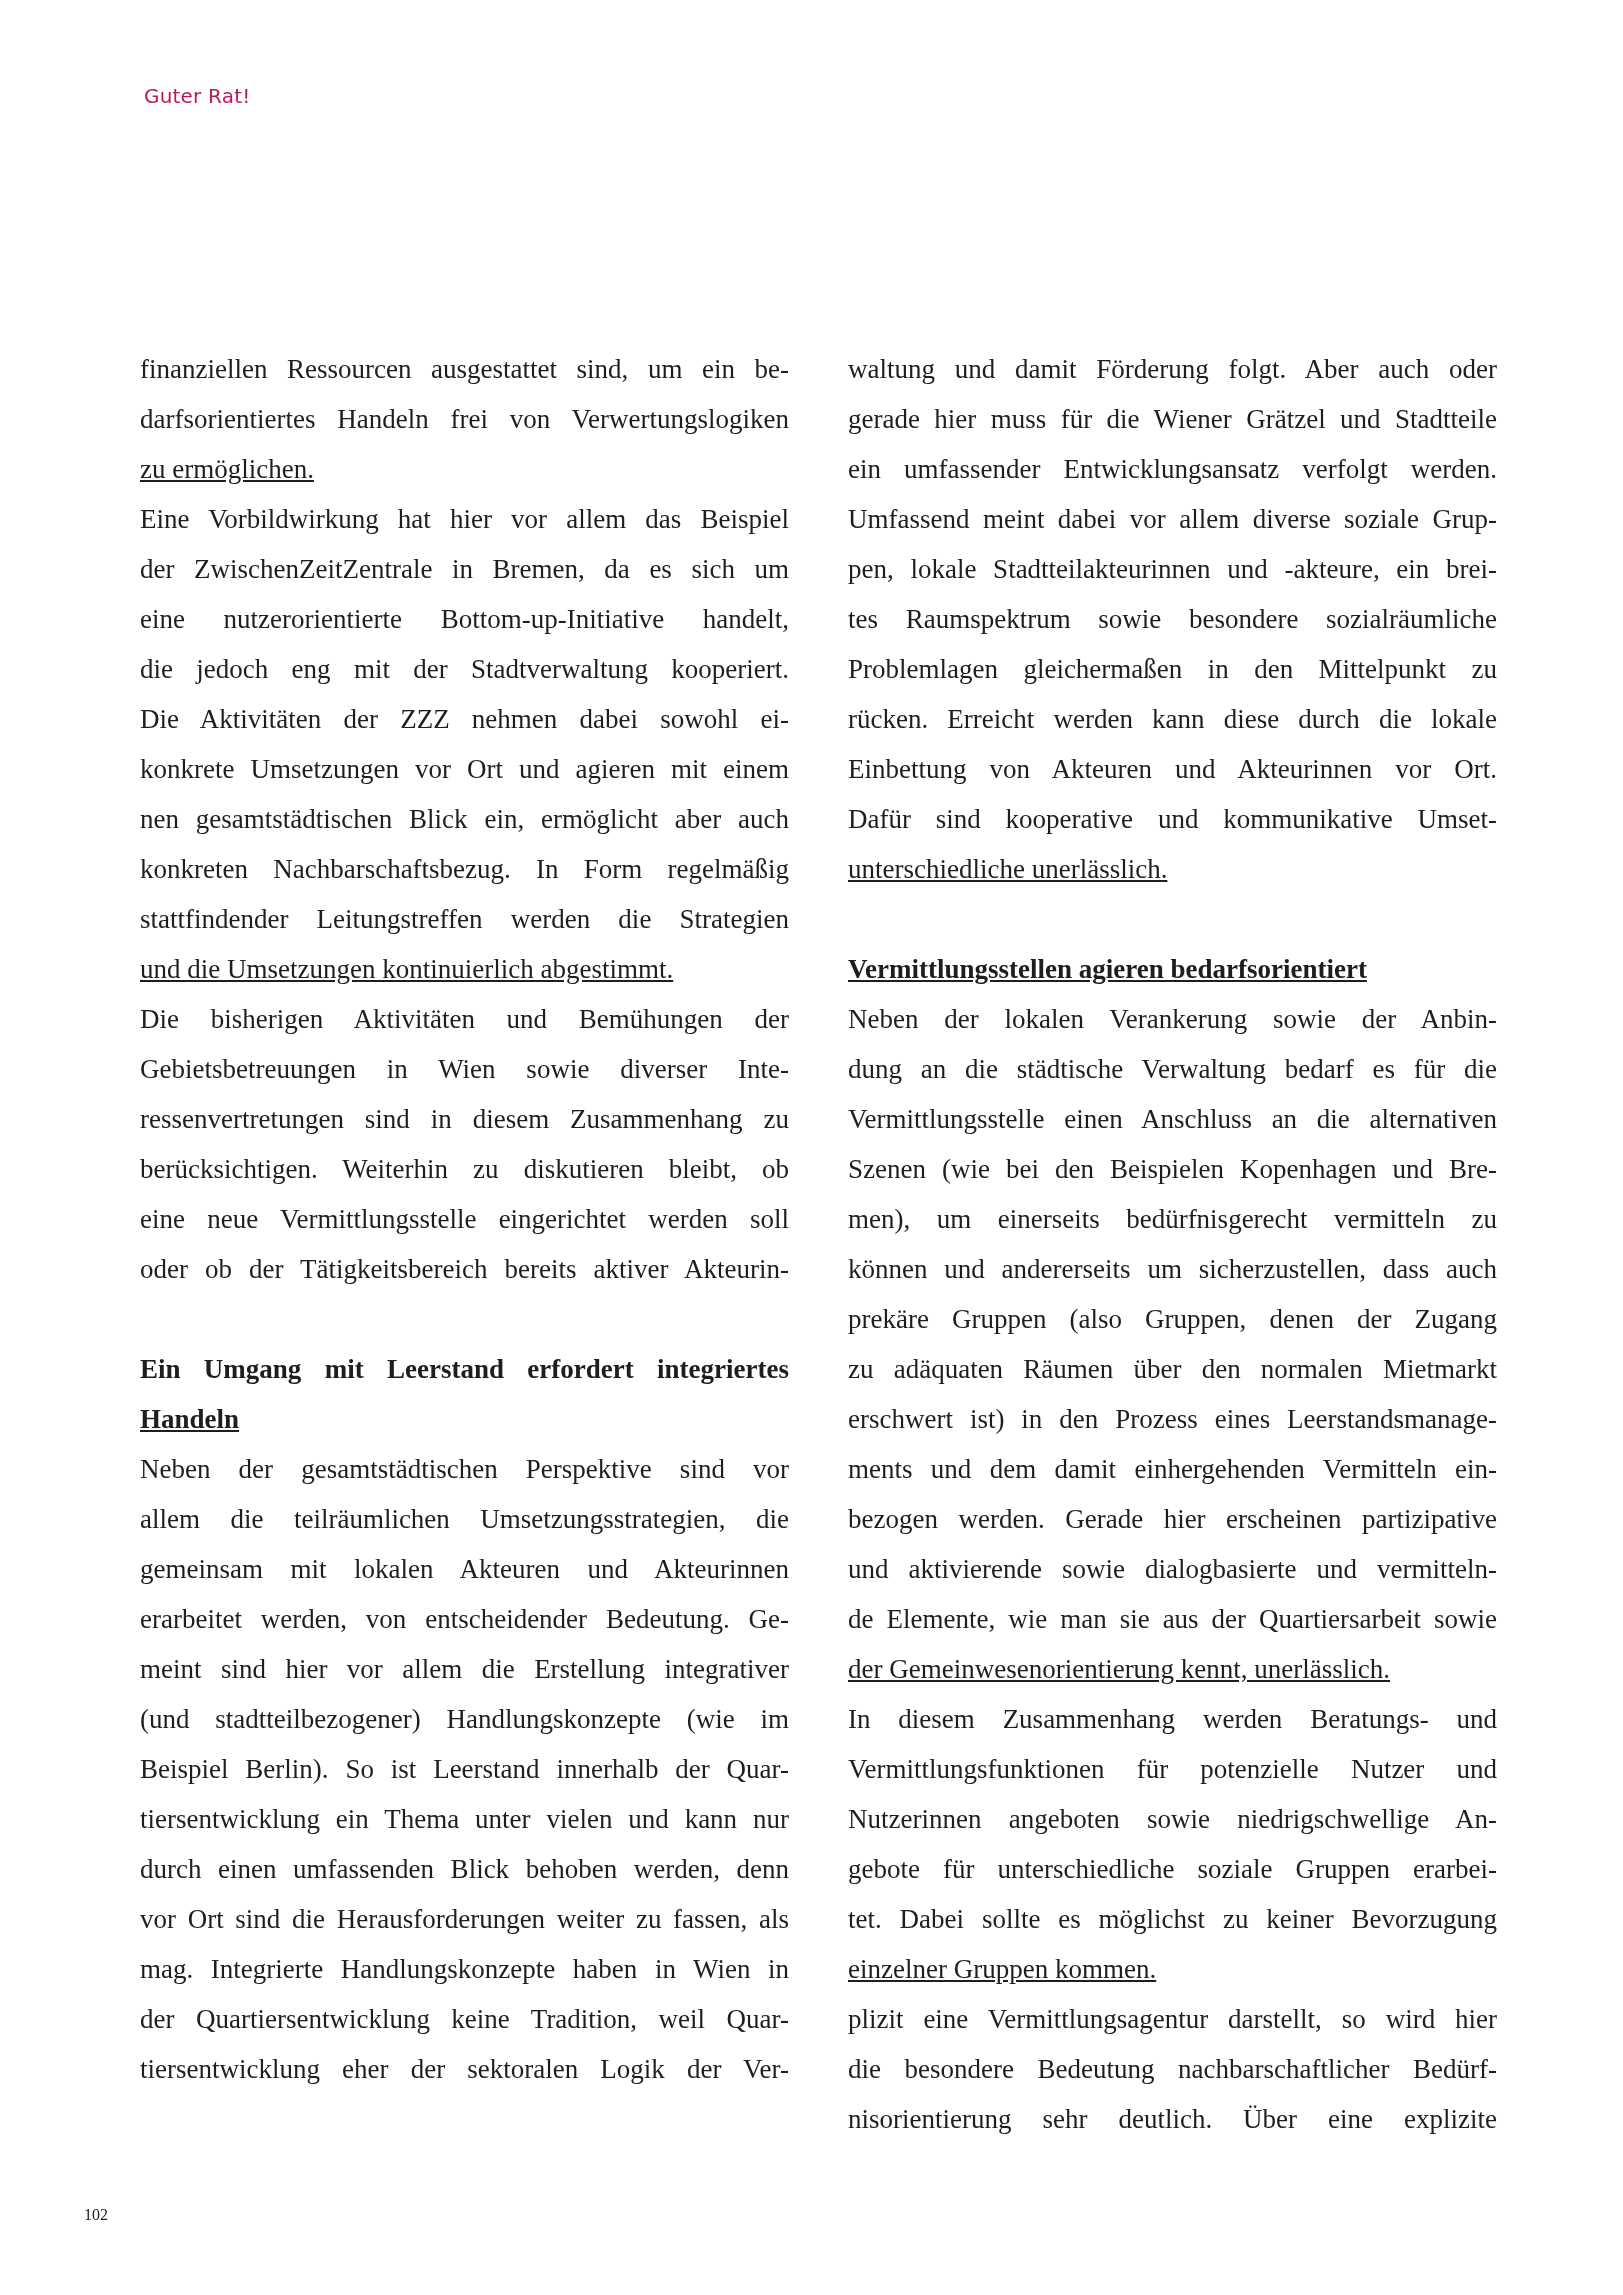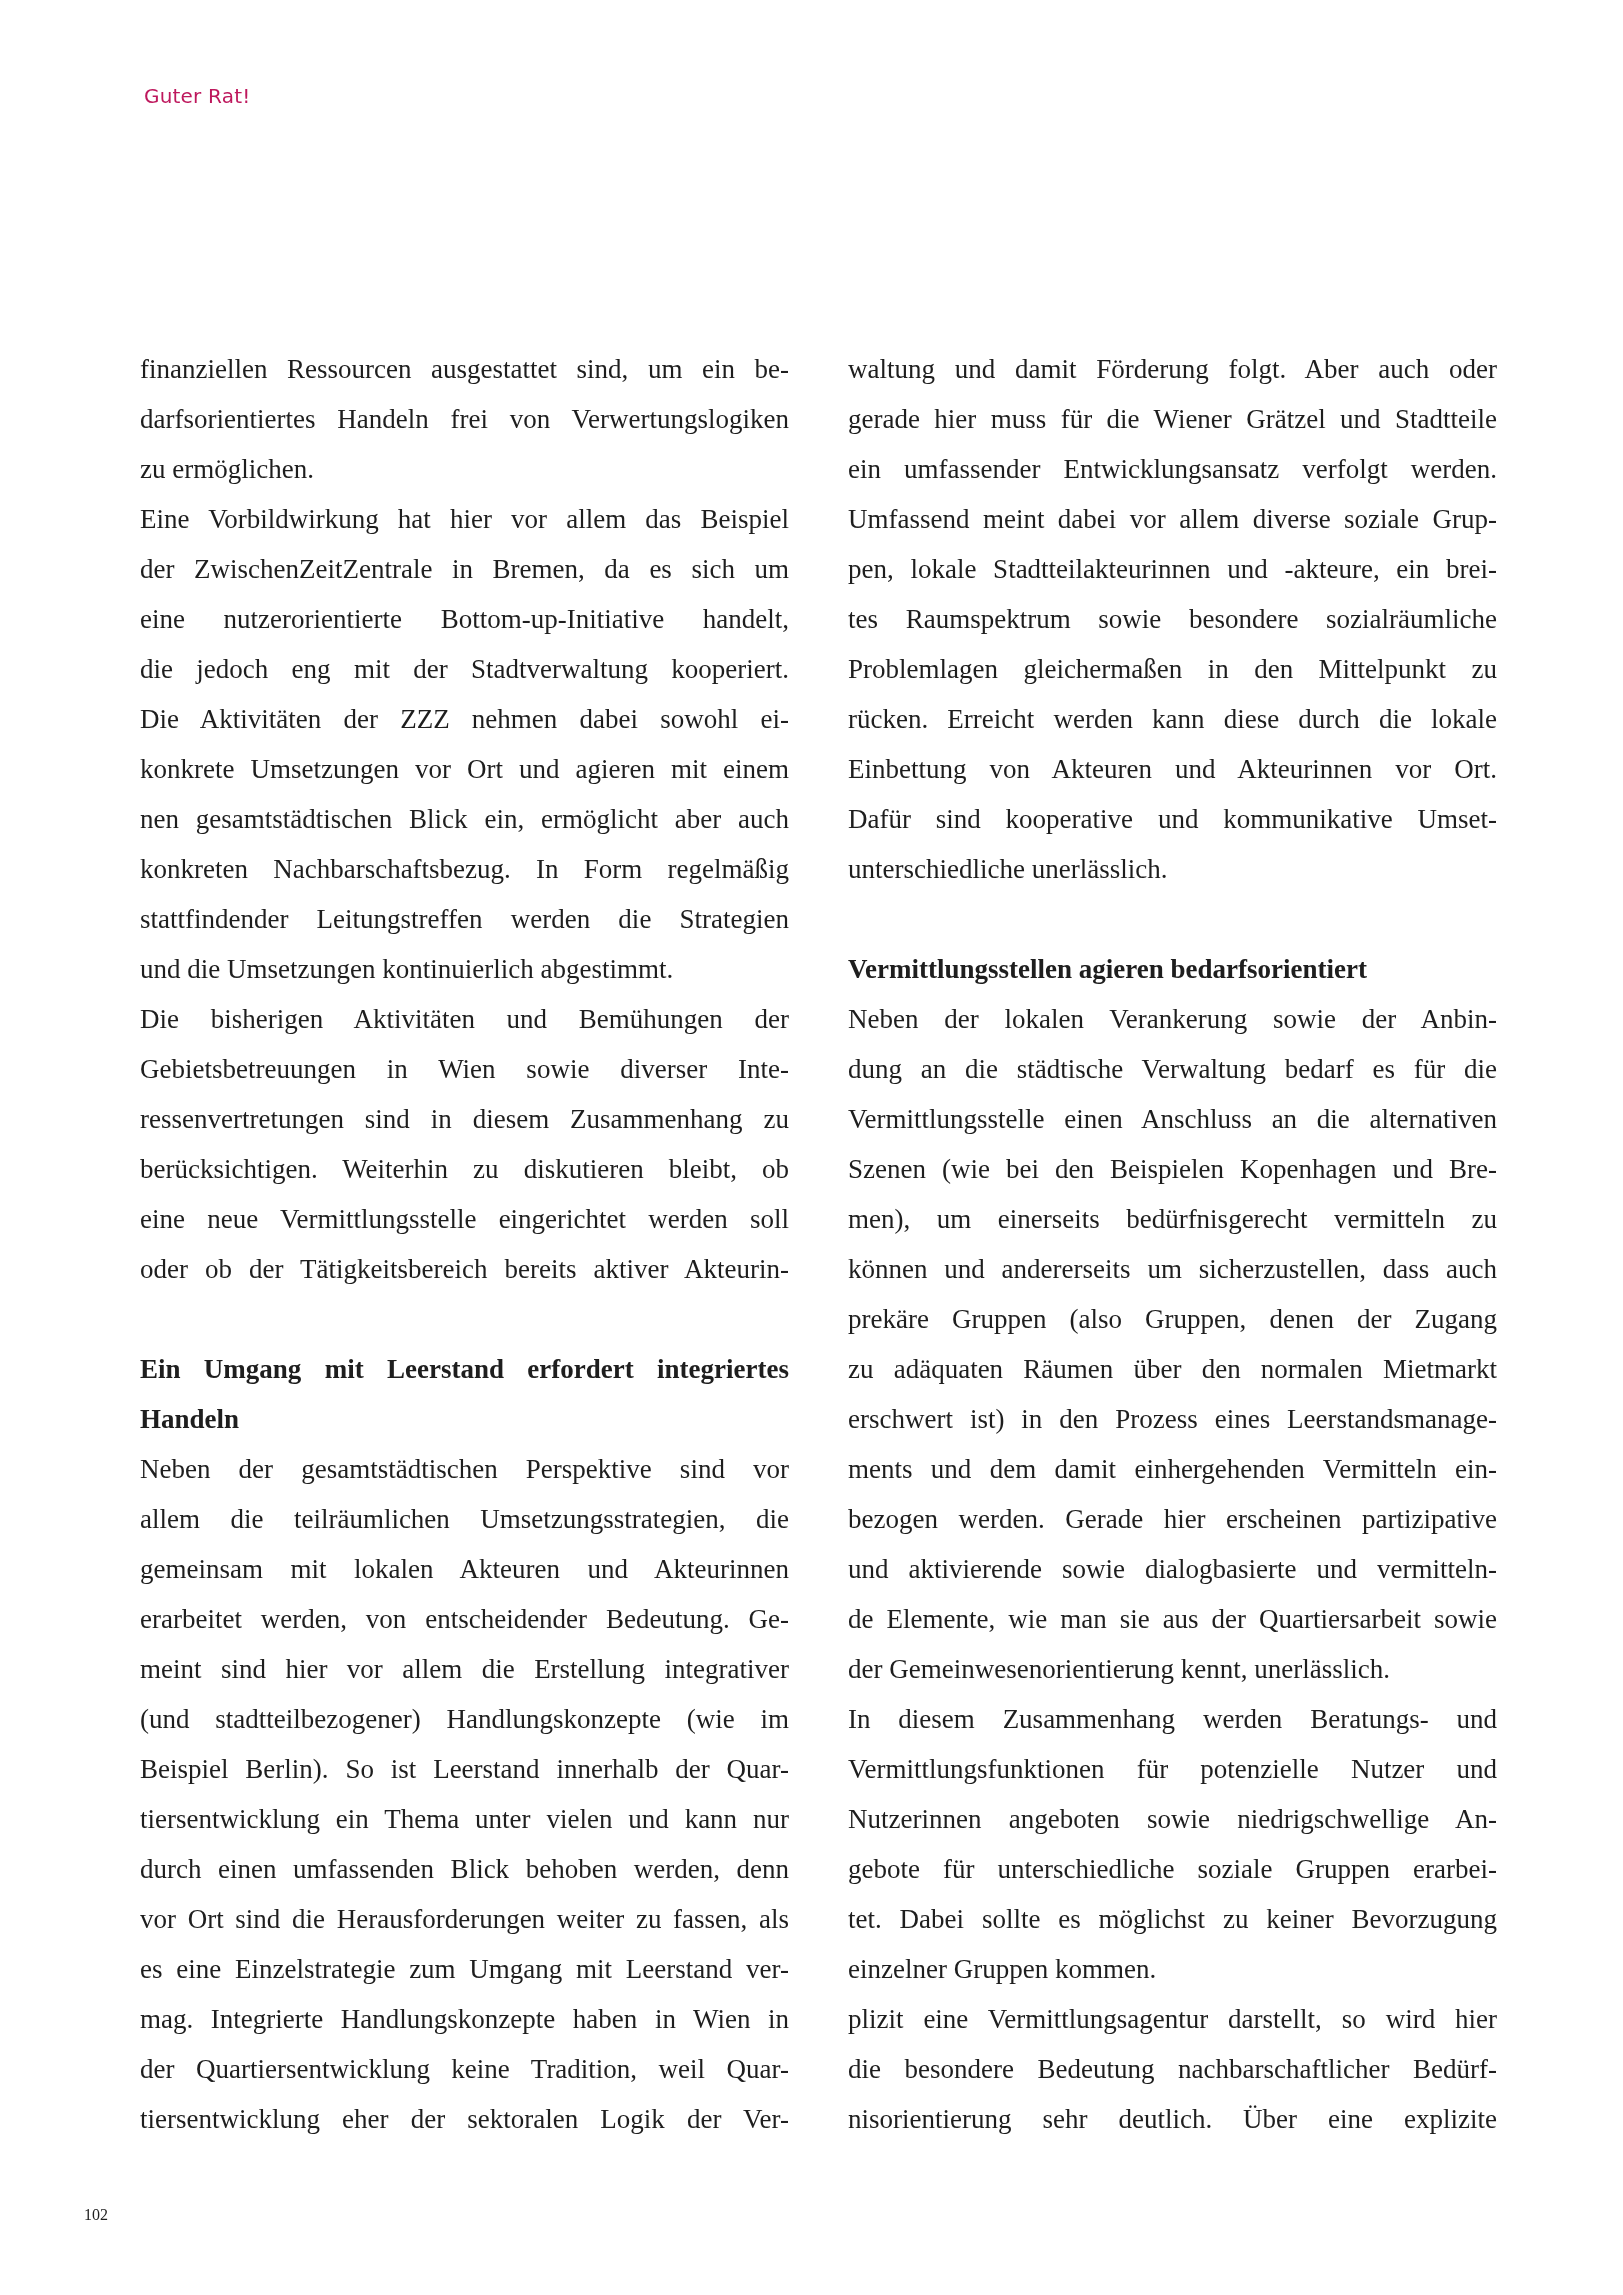--- a/index.html
+++ b/index.html
@@ -10,21 +10,21 @@
       letter-spacing: 0.2px;
     }
     .column {
       position: absolute; top: 344px; width: 649px;
       font-family: "Liberation Serif", serif; font-size: 27px; line-height: 50px;
       text-align: justify; hyphens: none;
     }
     .col-left { left: 140px; }
     .col-right { left: 848px; }
     .line { display: block; height: 50px; white-space: nowrap; text-align: justify; text-align-last: justify; }
-    .line.last { text-align-last: left; }
+    .line.last { text-align-last: left; text-decoration: underline; }
     .gap { display: block; height: 50px; }
     .heading { font-weight: bold; }
     .page-number {
       position: absolute; left: 84px; top: 2206px;
       font-family: "Liberation Serif", serif; font-size: 16px; color: #1e1e1e;
     }
   </style>
 </head>
 <body>
 
@@ -65,21 +65,20 @@
     <span class="line">Neben der gesamtstädtischen Perspektive sind vor</span>
     <span class="line">allem die teilräumlichen Umsetzungsstrategien, die</span>
     <span class="line">gemeinsam mit lokalen Akteuren und Akteurinnen</span>
     <span class="line">erarbeitet werden, von entscheidender Bedeutung. Ge-</span>
     <span class="line">meint sind hier vor allem die Erstellung integrativer</span>
     <span class="line">(und stadtteilbezogener) Handlungskonzepte (wie im</span>
     <span class="line">Beispiel Berlin). So ist Leerstand innerhalb der Quar-</span>
     <span class="line">tiersentwicklung ein Thema unter vielen und kann nur</span>
     <span class="line">durch einen umfassenden Blick behoben werden, denn</span>
     <span class="line">vor Ort sind die Herausforderungen weiter zu fassen, als</span>
-    <span class="line">es eine Einzelstrategie zum Umgang mit Leerstand ver-</span>
     <span class="line">mag. Integrierte Handlungskonzepte haben in Wien in</span>
     <span class="line">der Quartiersentwicklung keine Tradition, weil Quar-</span>
     <span class="line">tiersentwicklung eher der sektoralen Logik der Ver-</span>
   </div>
 </div>
 
 <div class="column col-right">
   <div>
     <span class="line">waltung und damit Förderung folgt. Aber auch oder</span>
     <span class="line">gerade hier muss für die Wiener Grätzel und Stadtteile</span>

